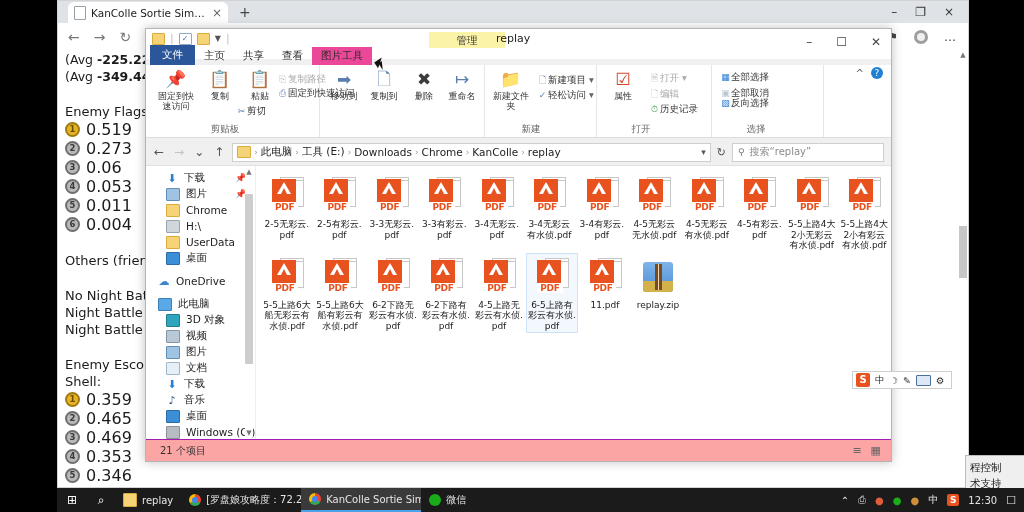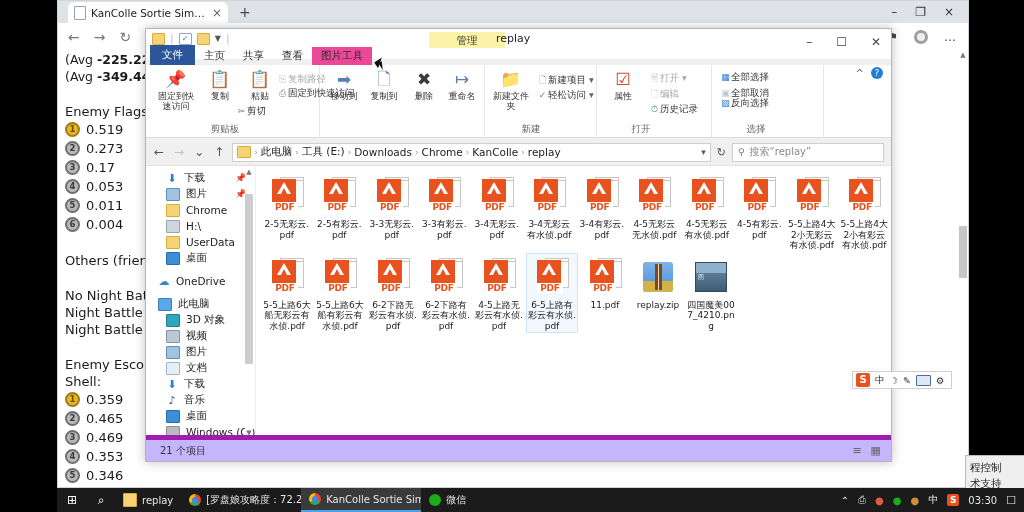--- a/index.html
+++ b/index.html
@@ -42,21 +42,21 @@
   #page{position:absolute;left:0;top:50px;width:912px;height:438px;background:#fff;overflow:hidden;}
   #pagecontent{position:absolute;left:7px;top:0px;width:250px;color:#1b1b1b;}
   #pagecontent .ln{font-size:12.5px;line-height:17px;white-space:nowrap;}
   #pagecontent .b{font-weight:bold;}
   .hdr{font-size:13px;line-height:17px;white-space:nowrap;margin-top:9px;}
   .shiprow{display:flex;align-items:center;gap:6px;height:19px;}
   .medal{width:15px;height:15px;border-radius:50%;box-sizing:border-box;
          border:2px solid #6f6f6f;background:#b9b9b9;color:#3b3b3b;
          font-size:8.5px;line-height:11px;text-align:center;font-weight:bold;}
   .medal.gold{border-color:#a07a12;background:#e6b422;color:#6b4f05;}
-  .num{font-size:13px;}
+  .num{font-size:16px;}
   .gap{height:9px;}
 
   
   #explorer{position:absolute;left:145px;top:28px;width:747px;height:434px;background:#f0f0f0;
             border:1px solid #b5b5b5;box-sizing:border-box;box-shadow:0 0 10px rgba(0,0,0,.25);}
   #ex-title{position:absolute;left:0;top:0;width:100%;height:30px;background:#fff;}
   .qat{position:absolute;left:6px;top:3px;display:flex;align-items:center;gap:5px;}
   .qat .sq{width:11px;height:10px;background:#f7d377;border:1px solid #d9ab3a;border-radius:1px;}
   .qat .sq2{width:11px;height:10px;background:#fff;border:1px solid #8ea8c8;border-radius:1px;color:#3a77c2;font-size:8px;line-height:9px;text-align:center;}
   .qat .sep{color:#c3c3c3;}
@@ -133,21 +133,21 @@
   .pdficon .plabel{position:absolute;left:0;top:25px;width:26px;text-align:center;font-size:9px;font-weight:bold;color:#e8521f;background:#fff;letter-spacing:-.3px;}
   .zipicon{width:30px;height:30px;border-radius:3px;background:linear-gradient(#7fb4e8,#4c8fd6);position:relative;overflow:hidden;}
   .zipicon .grass{position:absolute;left:0;bottom:0;width:100%;height:11px;background:#d4b24a;}
   .zipicon .zip{position:absolute;left:12px;top:2px;width:7px;height:26px;background:#7a4b22;}
   .zipicon .zipline{position:absolute;left:15px;top:2px;width:1px;height:26px;background:#f0d9b5;}
   .pngicon{width:30px;height:28px;background:linear-gradient(#6d8fa8,#3e5d75);border:1px solid #33485a;position:relative;overflow:hidden;}
   .pngicon .sky{position:absolute;left:0;top:0;width:100%;height:10px;background:#8fb3cc;}
   .pngicon .txt{position:absolute;left:2px;top:10px;font-size:6px;color:#dfe9f2;}
   .fi-label{font-size:9px;line-height:10.5px;color:#1b1b1b;word-break:break-all;padding-top:2px;}
 
-  #ex-status{position:absolute;left:0;bottom:0;width:100%;height:21px;background:#c4b5fd;border-top:5px solid #a21caf;
+  #ex-status{position:absolute;left:0;bottom:0;width:100%;height:21px;background:#fca5a5;border-top:1px solid #a21caf;
              display:flex;align-items:center;}
   #ex-status .count{font-size:10px;color:#333;padding-left:14px;}
   #ex-status .views{margin-left:auto;display:flex;gap:9px;padding-right:10px;color:#666;font-size:11px;}
 
   
   #cursor{position:absolute;left:375px;top:58px;width:0;height:0;
           border-left:9px solid #111;border-right:5px solid transparent;border-bottom:7px solid transparent;
           transform:rotate(-33deg);}
   #cursor::after{content:"";position:absolute;left:-6px;top:3px;width:0;height:0;
           border-left:4px solid #111;border-bottom:8px solid transparent;}
@@ -246,21 +246,21 @@
             <div class="shiprow">
               <span class="medal gold">1</span>
               <span class="num">0.519</span>
             </div>
             <div class="shiprow">
               <span class="medal">2</span>
               <span class="num">0.273</span>
             </div>
             <div class="shiprow">
               <span class="medal">3</span>
-              <span class="num">0.17</span>
+              <span class="num">0.06</span>
             </div>
             <div class="shiprow">
               <span class="medal">4</span>
               <span class="num">0.053</span>
             </div>
             <div class="shiprow">
               <span class="medal">5</span>
               <span class="num">0.011</span>
             </div>
             <div class="shiprow">
@@ -803,29 +803,20 @@
             <div class="fileitem">
               <div class="fi-icon">
                 <div class="zipicon">
                   <div class="grass"></div>
                   <div class="zip"></div>
                   <div class="zipline"></div>
                 </div>
               </div>
               <div class="fi-label">replay.zip</div>
             </div>
-            <div class="fileitem">
-              <div class="fi-icon">
-                <div class="pngicon">
-                  <div class="sky"></div>
-                  <div class="txt">图</div>
-                </div>
-              </div>
-              <div class="fi-label">四国魔美007_4210.png</div>
-            </div>
           </div>
       </div>
     </div>
 
     <div id="ex-status">
       <span class="count">21 个项目</span>
       <span class="views">
         <span>≡</span>
         <span>▦</span>
       </span>
@@ -870,18 +861,18 @@
         </div>
       </div>
     <div class="tb-tray">
       <span class="tray-ic">⌃</span>
       <span class="tray-ic">⎙</span>
       <span class="tray-ic" style="color:#e05c3a;">●</span>
       <span class="tray-ic" style="color:#1aad19;">●</span>
       <span class="tray-ic" style="color:#cf8f3a;">●</span>
       <span class="tray-ic">中</span>
       <span class="tray-s">S</span>
-      <span class="tb-clock">03:30</span>
+      <span class="tb-clock">12:30</span>
       <span class="tb-notify">☐</span>
     </div>
   </div>
 
 </div>
 
 </body></html>

